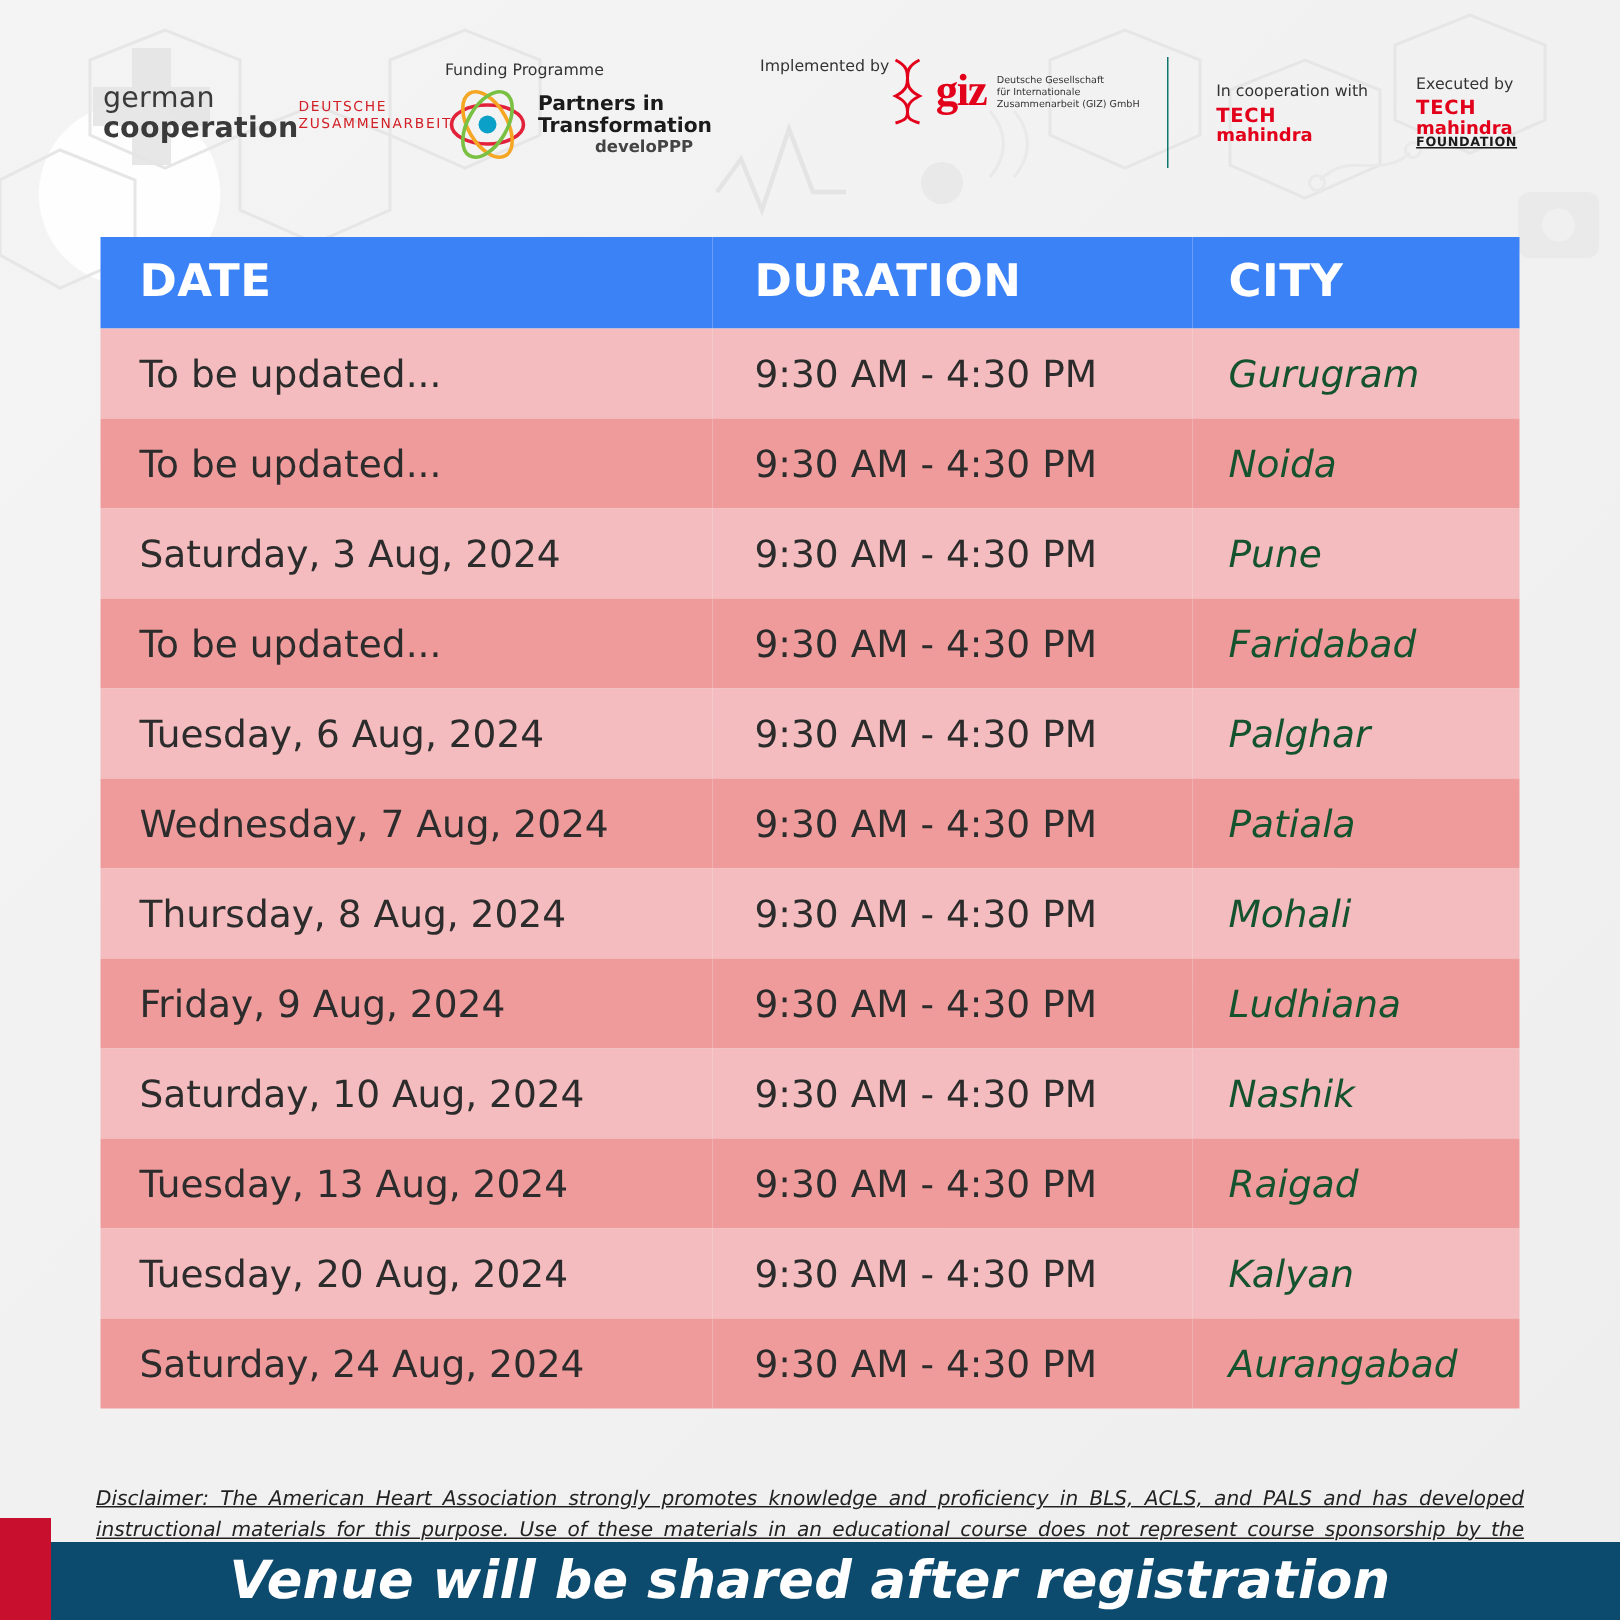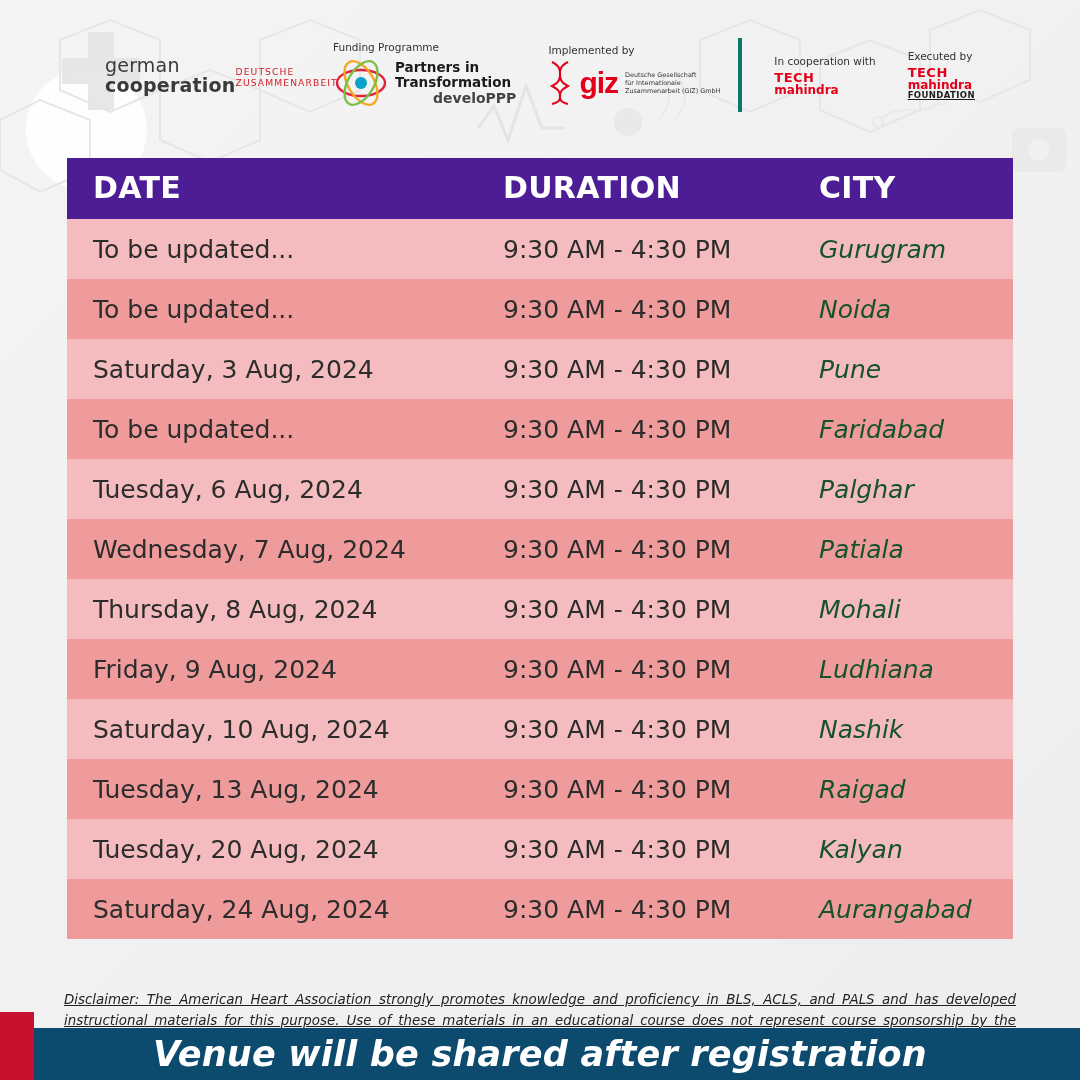--- a/index.html
+++ b/index.html
@@ -86,42 +86,42 @@
   }
   .fund-row { display: flex; align-items: center; gap: 6px; }
   .fund-text {
     font-family: "DejaVu Sans", sans-serif;
     font-size: 13.5px;
     font-weight: bold;
     color: #1b1b1b;
     line-height: 1.08;
   }
   .fund-text .small {
-    font-size: 14px;
+    font-size: 11px;
     font-weight: bold;
     color: #444;
     display: block;
     margin-top: 1px;
     margin-left: 38px;
   }
 
   
   .giz {
     display: flex;
-    flex-direction: column;
+    flex-direction: row;
     align-items: flex-start;
     padding-right: 18px;
-    border-right: 4px solid #0f766e;
+    border-right: 1px solid #0f766e;
     height: 74px;
     justify-content: center;
     margin-right: 18px;
   }
   .giz-row { display: flex; align-items: center; gap: 7px; }
   .giz-mark {
-    font-family: Liberation Sans, sans-serif;
+    font-family: Liberation Serif, serif;
     font-size: 30px;
     font-weight: bold;
     color: #e2001a;
     line-height: 1;
     letter-spacing: -1px;
   }
   .giz-sub {
     font-family: "DejaVu Sans", sans-serif;
     font-size: 6.4px;
     color: #333;
@@ -152,21 +152,21 @@
     top: 158px;
     left: 67px;
     width: 946px;
   }
   table {
     border-collapse: collapse;
     width: 100%;
     table-layout: fixed;
   }
   thead th {
-    background: #4c1d95;
+    background: #3b82f6;
     color: #ffffff;
     text-align: left;
     font-size: 30px;
     font-weight: bold;
     font-family: "DejaVu Sans", sans-serif;
     padding: 12px 0 14px 26px;
     letter-spacing: .3px;
   }
   thead th.c2 { padding-left: 28px; }
   thead th.c3 { padding-left: 24px; }

